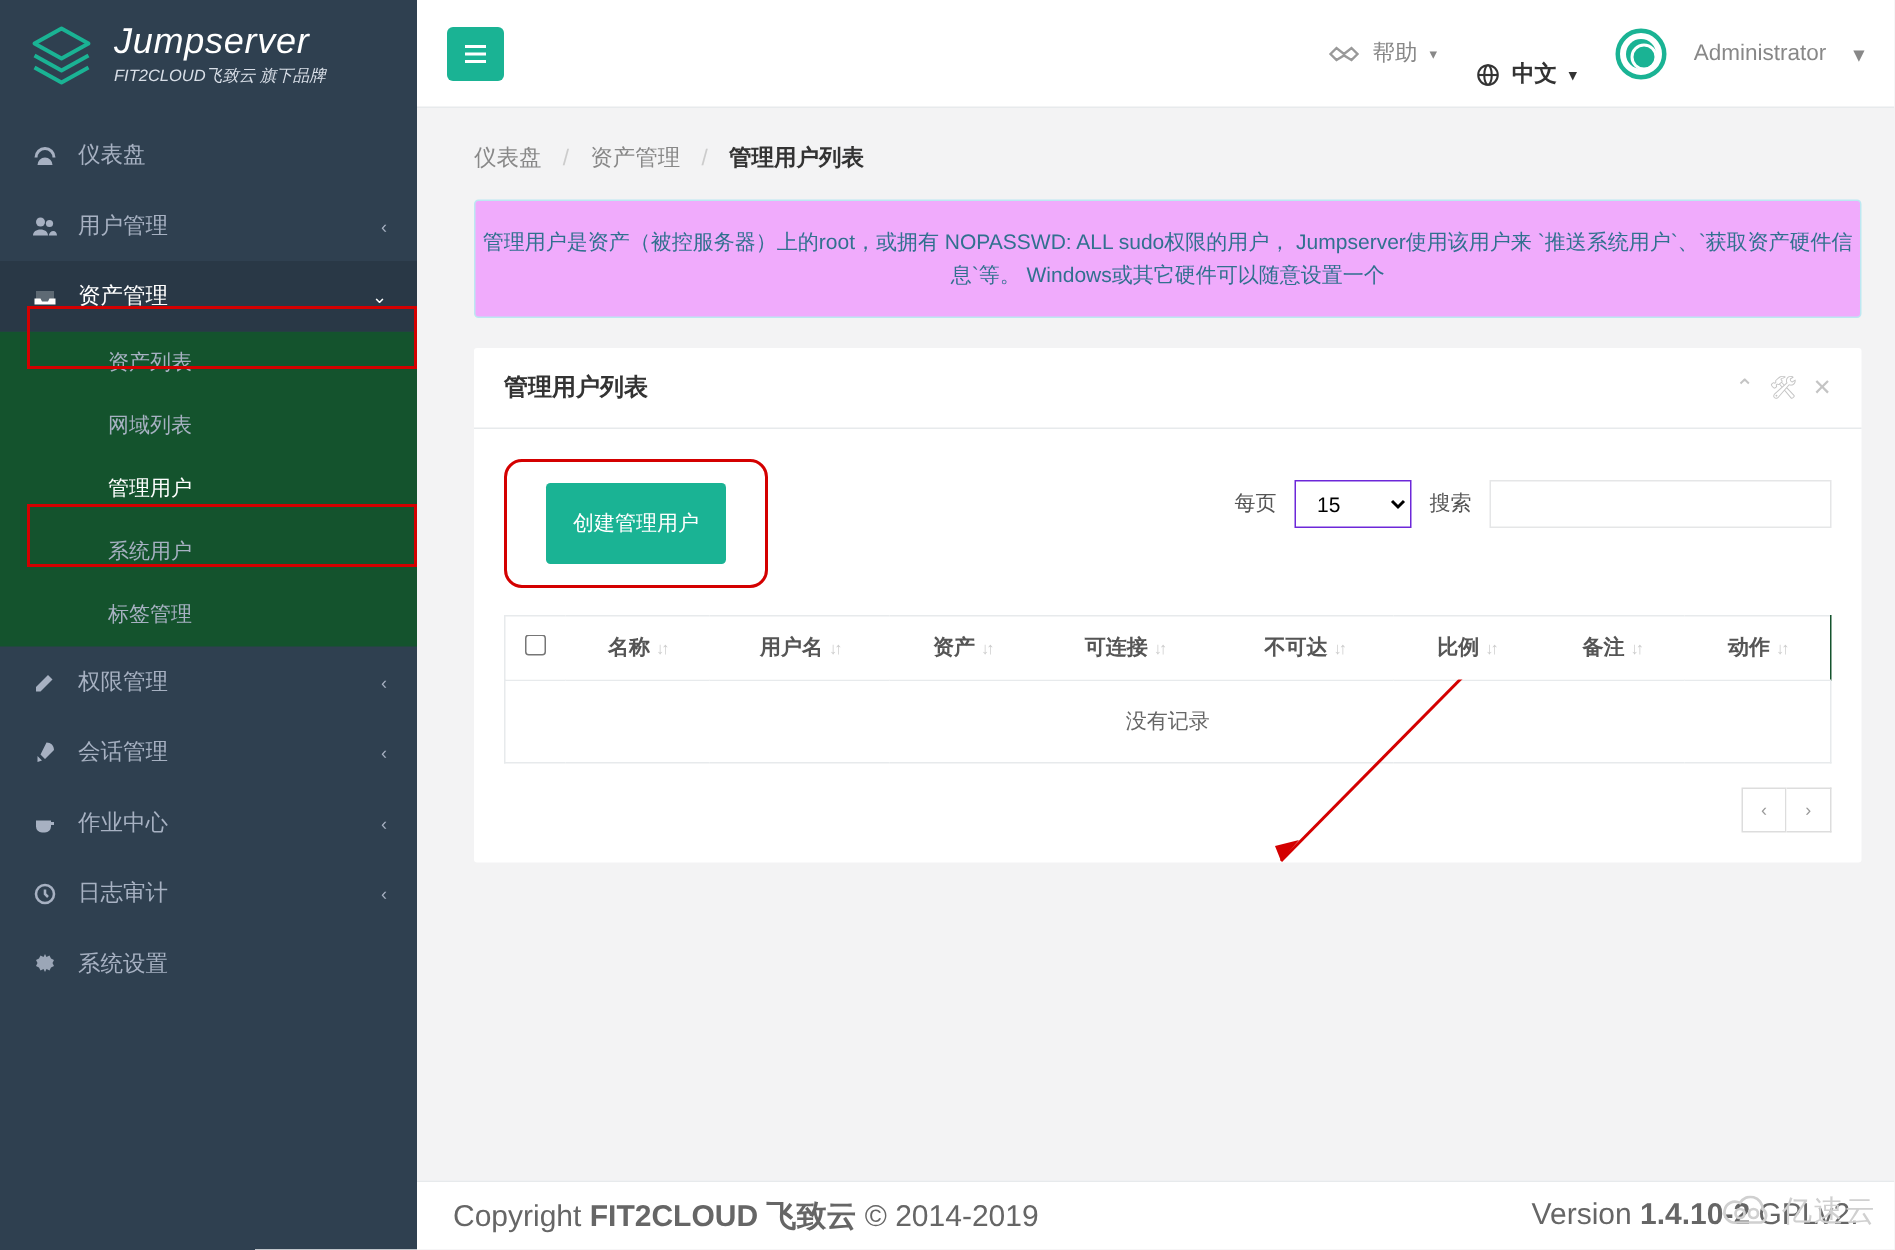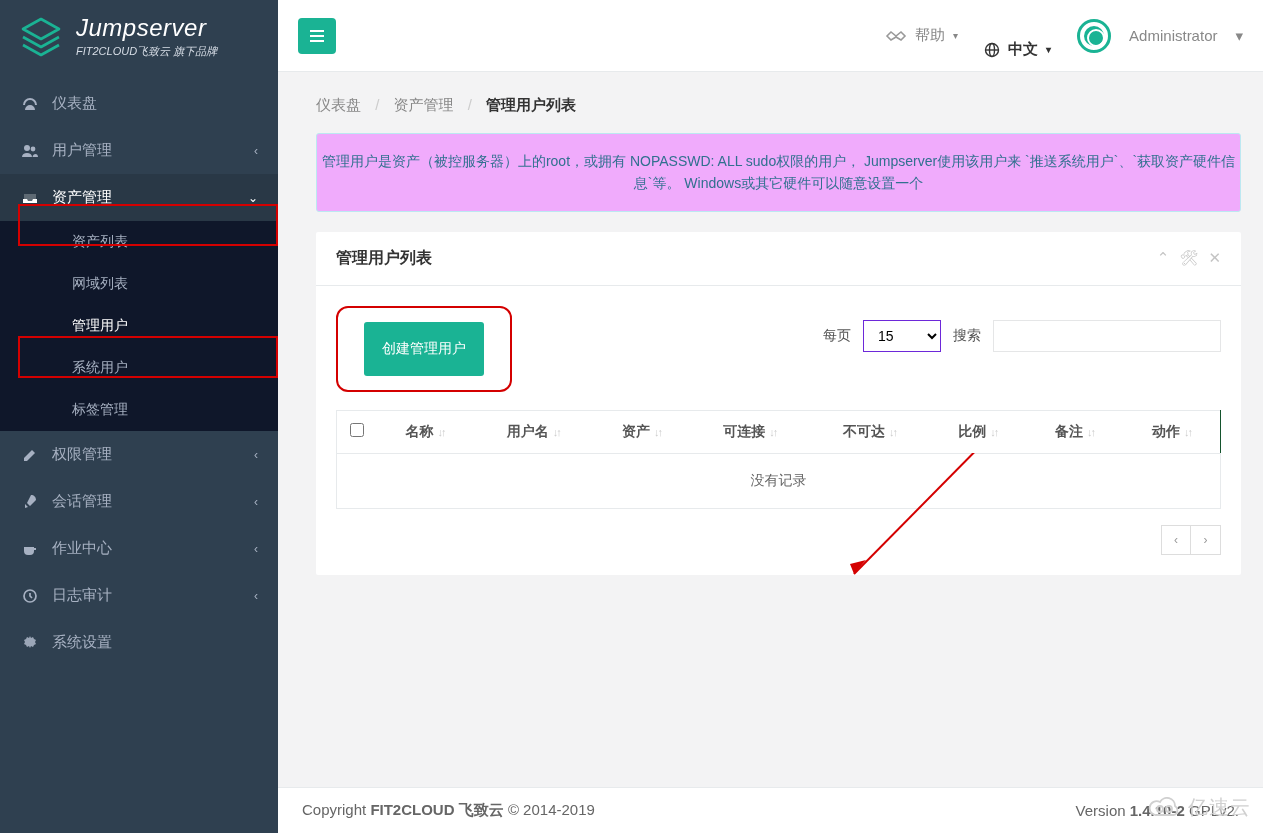--- a/index.html
+++ b/index.html
@@ -10,21 +10,21 @@
   .sidebar-header { padding: 14px 18px 10px; display: flex; align-items: center; gap: 12px; font-style: italic; }
   .logo-box { width: 46px; height: 46px; display: flex; align-items: center; justify-content: center; }
   .logo-text { display: flex; flex-direction: column; }
   .logo-title { color: #fff; font-size: 24px; font-weight: 400; letter-spacing: .5px; }
   .logo-sub { color: #d8dee7; font-size: 11px; margin-top: 2px; text-align: center; line-height: 1.4; }
   .nav { list-style: none; margin-top: 10px; }
   .nav-item { display: flex; align-items: center; padding: 14px 22px; font-size: 15px; color: #a7b1c2; cursor: pointer; position: relative; }
   .nav-item.active-parent { background: #293846; color: #fff; }
   .nav-item .ico { width: 16px; height: 16px; margin-right: 14px; display:inline-flex; align-items:center; justify-content:center; }
   .nav-item .chev { position: absolute; right: 20px; top: 50%; transform: translateY(-50%); font-size: 12px; }
-  .subnav { list-style: none; background: #0f172a; }
+  .subnav { list-style: none; background: #14532d; }
   .subnav .nav-sub { padding: 12px 22px 12px 72px; font-size: 14px; color: #a7b1c2; cursor: pointer; }
   .subnav .nav-sub.selected { color: #fff; font-weight: 500; }
   .redbox-1 { position:absolute; border:2px solid #d40000; left:18px; top:204px; width:260px; height:42px; pointer-events:none; }
   .redbox-2 { position:absolute; border:2px solid #d40000; left:18px; top:336px; width:260px; height:42px; pointer-events:none; }
 
   
   .topbar { position: absolute; left: 278px; right: 0; top: 0; height: 72px; background: #fff; border-bottom: 1px solid #e7eaec; display: flex; align-items: center; padding: 0 20px; }
   .hamburger { width: 38px; height: 36px; background: #1ab394; border-radius: 4px; display: flex; align-items: center; justify-content: center; color: #fff; cursor: pointer; }
   .topbar-right { margin-left: auto; display: flex; align-items: center; gap: 26px; font-size: 15px; color: #888; }
   .top-link { display: flex; align-items: center; gap: 8px; cursor: pointer; }
@@ -66,21 +66,21 @@
   .th-chk { width: 14px; height: 14px; }
 
   .pager { display: flex; justify-content: flex-end; margin-top: 16px; }
   .pager-btn { width: 30px; height: 30px; border: 1px solid #ddd; background: #fff; display: flex; align-items: center; justify-content: center; color: #999; cursor: pointer; font-size: 12px;}
   .pager-btn + .pager-btn { border-left: none; }
 
   
   .red-arrow { position: absolute; left: 520px; top: 130px; pointer-events:none; }
 
   
-  .footer { position: absolute; left: 278px; right: 0; bottom: 0; height: 46px; background: #fff; border-top: 1px solid #e7eaec; display: flex; align-items: center; padding: 0 24px; font-size: 15px; color: #666;}
+  .footer { position: absolute; left: 278px; right: 0; bottom: 0; height: 46px; background: #fff; border-top: 1px solid #e7eaec; display: flex; align-items: center; padding: 0 24px; font-size: 20px; color: #666;}
   .footer .right { margin-left: auto; }
 
   
   .watermark { position: absolute; right: 12px; bottom: 12px; color: #d0d0d0; font-size: 20px; display: flex; align-items: center; gap: 6px; letter-spacing: 1px;}
 
   svg { display: block; }
 </style>
 </head>
 <body>
 

